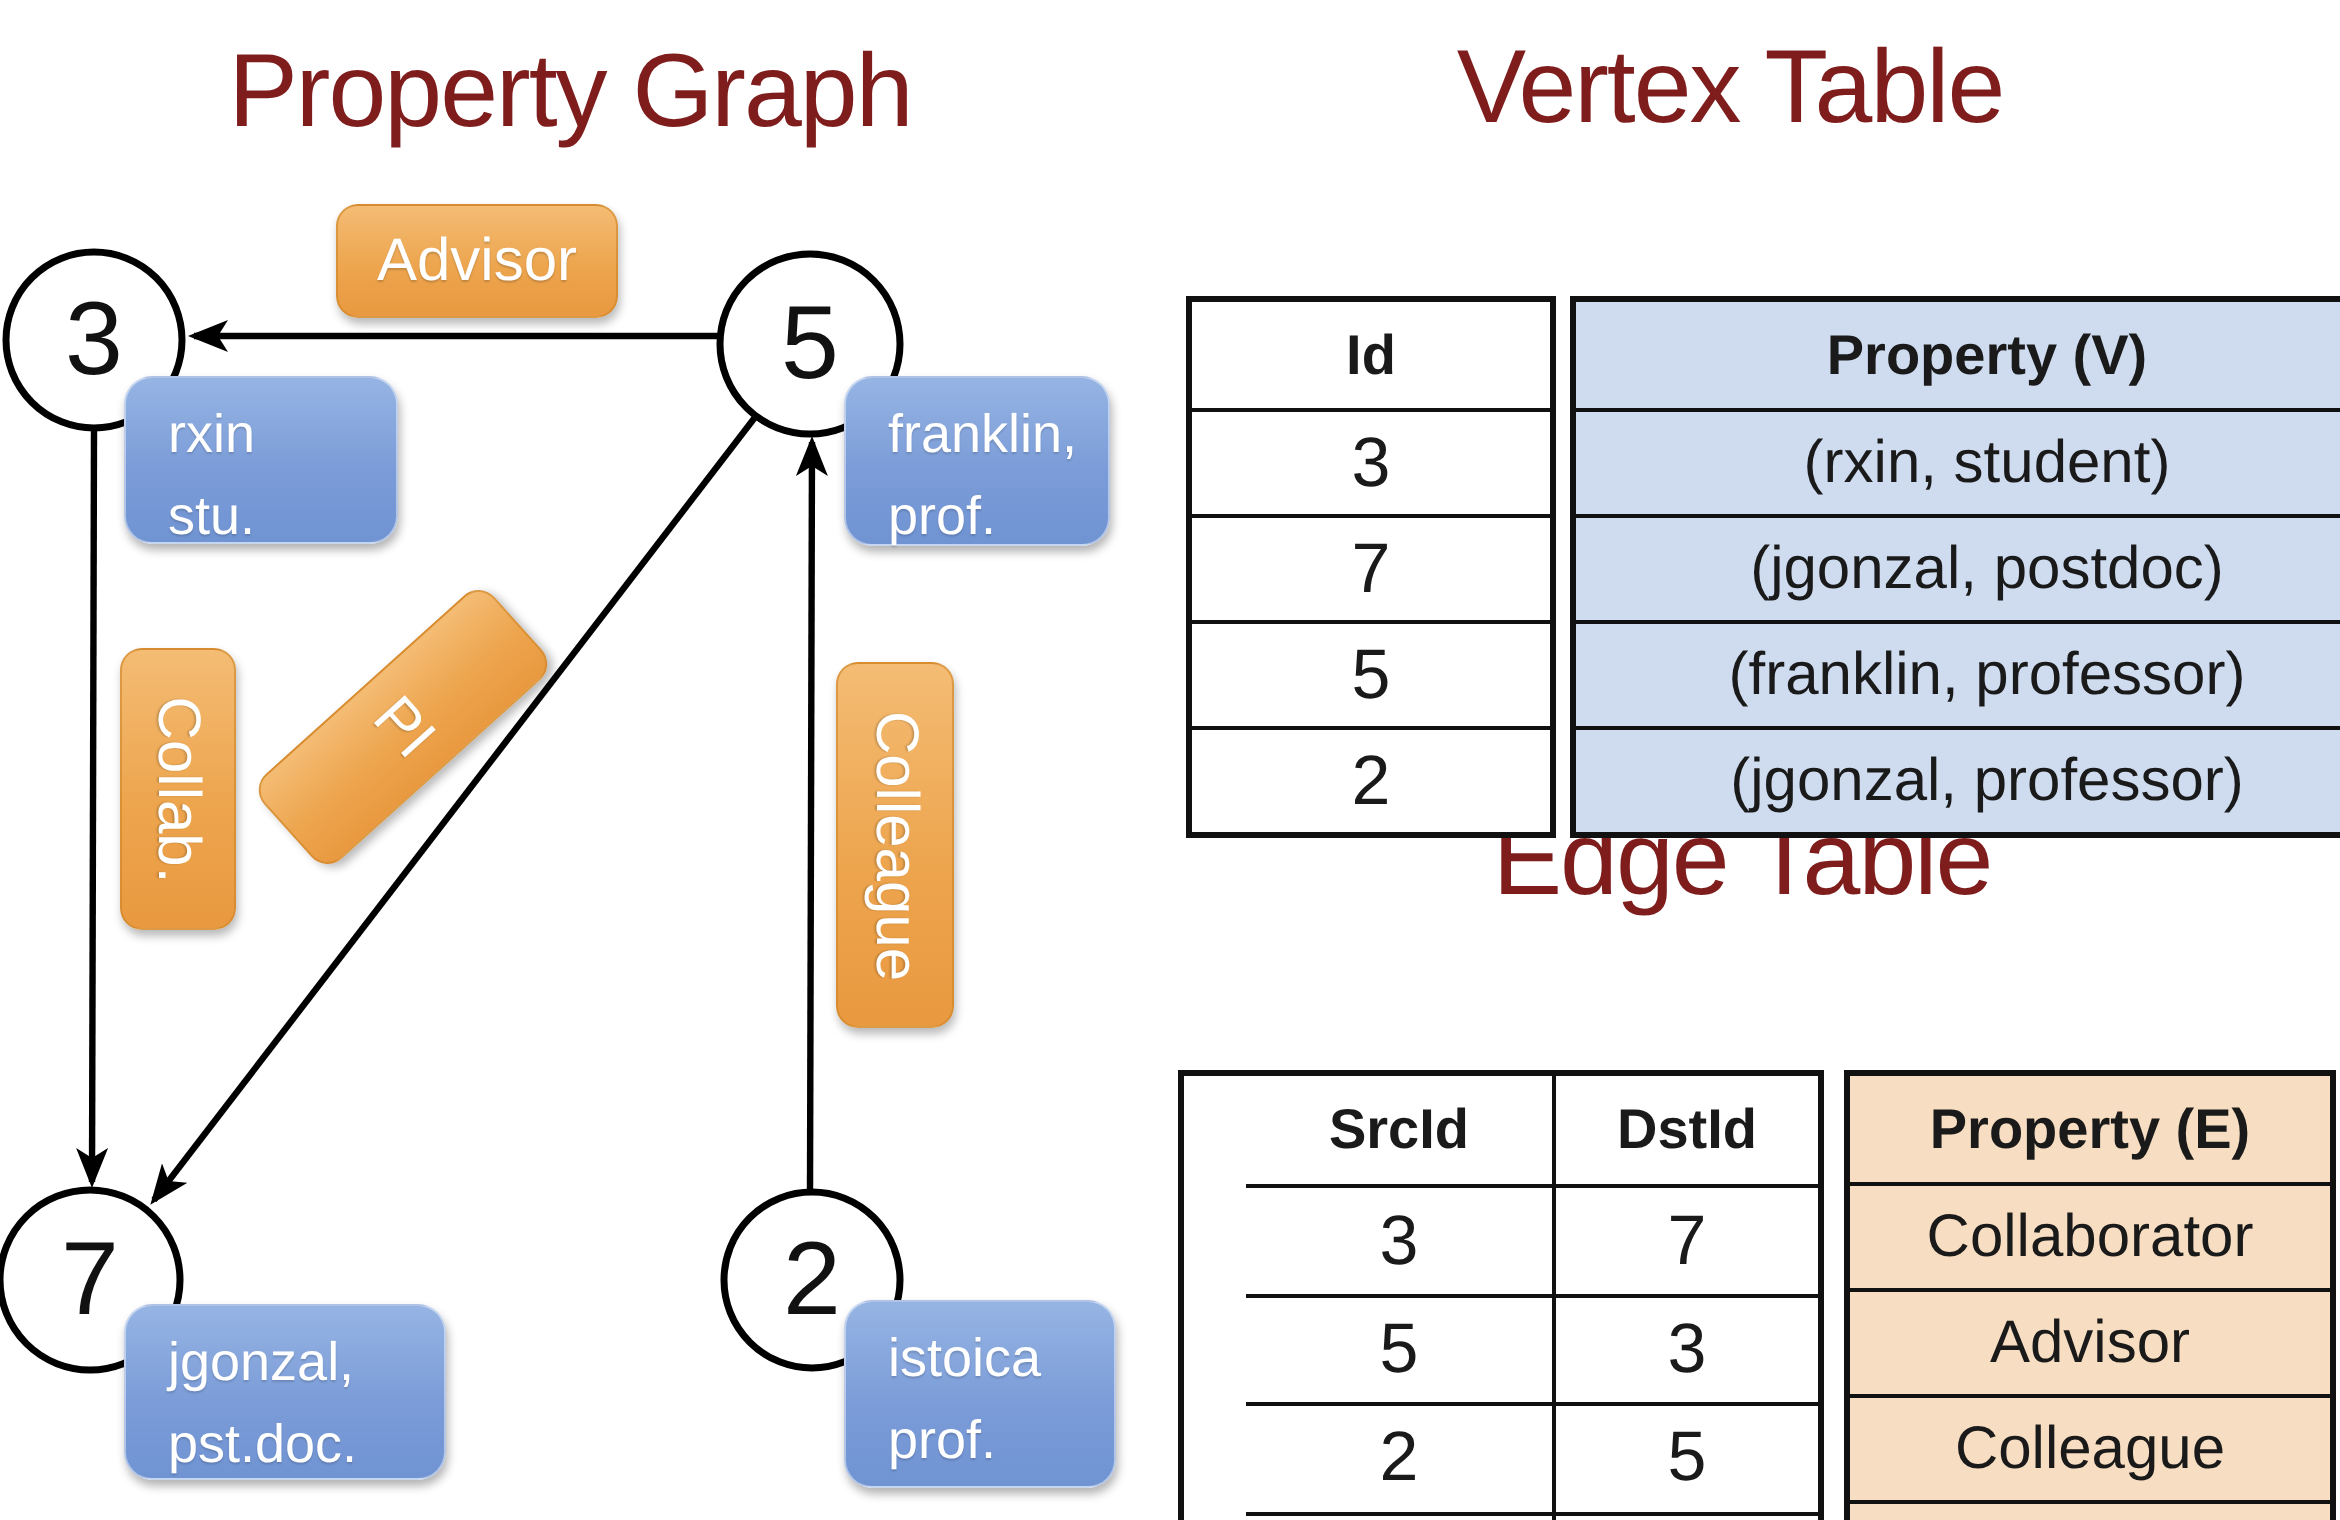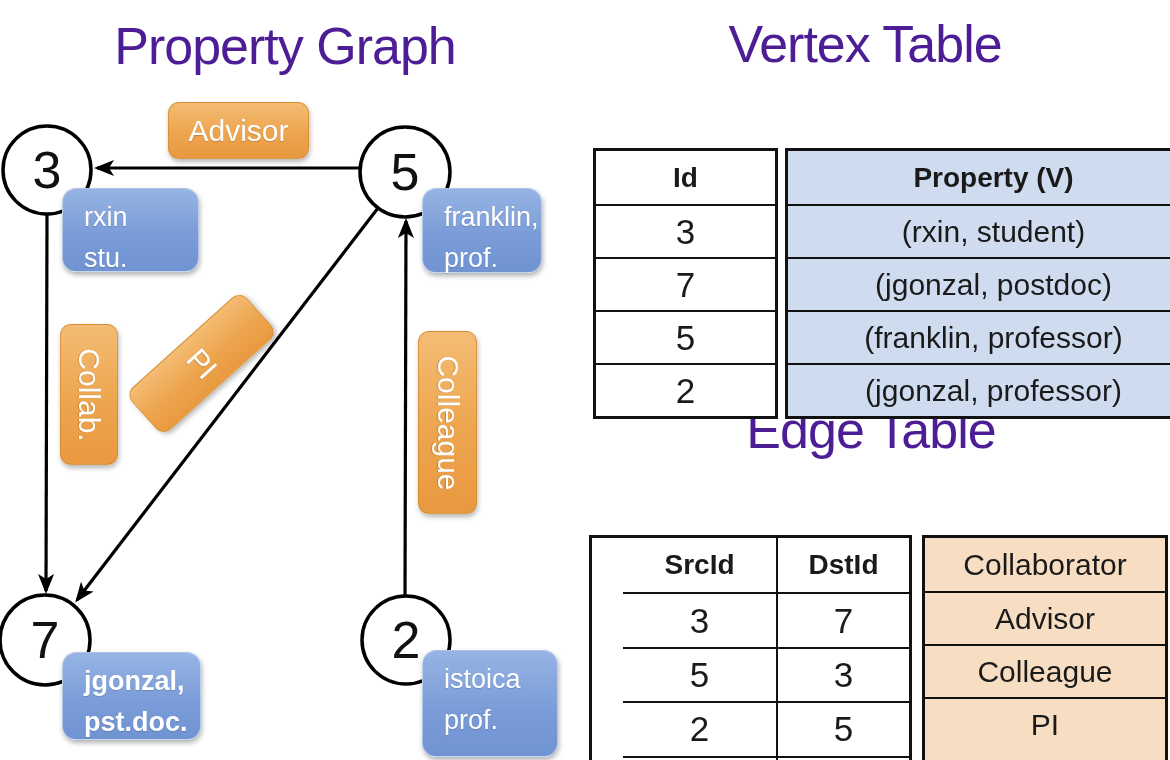--- a/index.html
+++ b/index.html
@@ -2,21 +2,21 @@
 <html><head>
 <meta charset="utf-8">
 <style>
   html,body{margin:0;padding:0;background:#fff;}
   .stage{
     position:relative;width:1170px;height:760px;overflow:hidden;background:#fff;
     font-family:"Liberation Sans","DejaVu Sans",sans-serif;color:#1a1a1a;
   }
   .title{
     position:absolute;text-align:center;font-size:52px;font-weight:400;
-    letter-spacing:-1px;color:#4c1d95;white-space:nowrap;
+    letter-spacing:-1px;color:#7f1d1d;white-space:nowrap;
   }
   #pg-title{left:0;top:16px;width:570px;}
   #vt-title{left:580px;top:14px;width:570px;}
   #et-title{left:586px;top:400px;width:570px;}
 
   
   .graph-svg{position:absolute;left:0;top:0;}
   .node-num{
     position:absolute;display:flex;align-items:center;justify-content:center;
     font-size:52px;color:#111;
@@ -88,29 +88,29 @@
 
   <div class="node-num" style="left:7px;top:130px;width:80px;height:80px;">3</div>
   <div class="node-num" style="left:365px;top:132px;width:80px;height:80px;">5</div>
   <div class="node-num" style="left:5px;top:600px;width:80px;height:80px;">7</div>
   <div class="node-num" style="left:366px;top:600px;width:80px;height:80px;">2</div>
 
   <div class="propbox" style="left:62px;top:188px;width:137px;height:84px;">
     <div>rxin</div>
     <div>stu.</div>
   </div>
-  <div class="propbox" style="left:422px;top:188px;width:120px;height:85px;">
+  <div class="propbox" style="left:422px;top:188px;width:133px;height:85px;">
     <div>franklin,</div>
     <div>prof.</div>
   </div>
-  <div class="propbox" style="left:62px;top:652px;width:139px;height:88px;font-weight:bold;">
+  <div class="propbox" style="left:62px;top:652px;width:161px;height:88px;">
     <div>jgonzal,</div>
     <div>pst.doc.</div>
   </div>
-  <div class="propbox" style="left:422px;top:650px;width:136px;height:107px;">
+  <div class="propbox" style="left:422px;top:650px;width:136px;height:94px;">
     <div>istoica</div>
     <div>prof.</div>
   </div>
 
   <div class="edgebox" id="advisor-box" style="left:168px;top:102px;width:139px;height:55px;">
     <span>Advisor</span>
   </div>
   <div class="edgebox" style="left:60px;top:324px;width:56px;height:139px;">
     <span class="vtext">Collab.</span>
   </div>
@@ -142,19 +142,20 @@
     <div class="cell num">3</div>
     <div class="cell num">7</div>
     <div class="cell num">5</div>
     <div class="cell num">3</div>
     <div class="cell num">2</div>
     <div class="cell num">5</div>
     <div class="cell num">5</div>
     <div class="cell num">7</div>
   </div>
   <div class="subtable" id="et-prop">
+    <div class="cell th">Property (E)</div>
     <div class="cell">Collaborator</div>
     <div class="cell">Advisor</div>
     <div class="cell">Colleague</div>
     <div class="cell">PI</div>
   </div>
 
 </div>
 
 </body></html>

